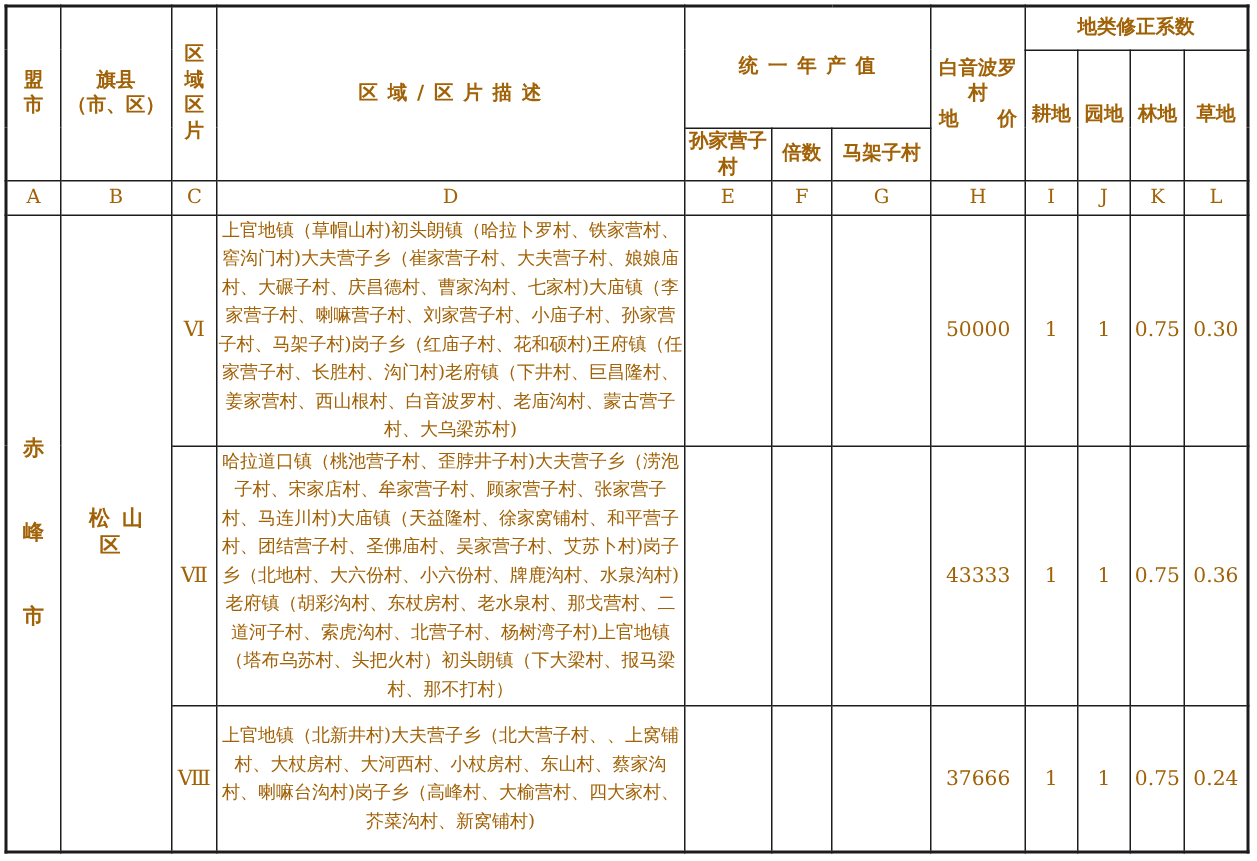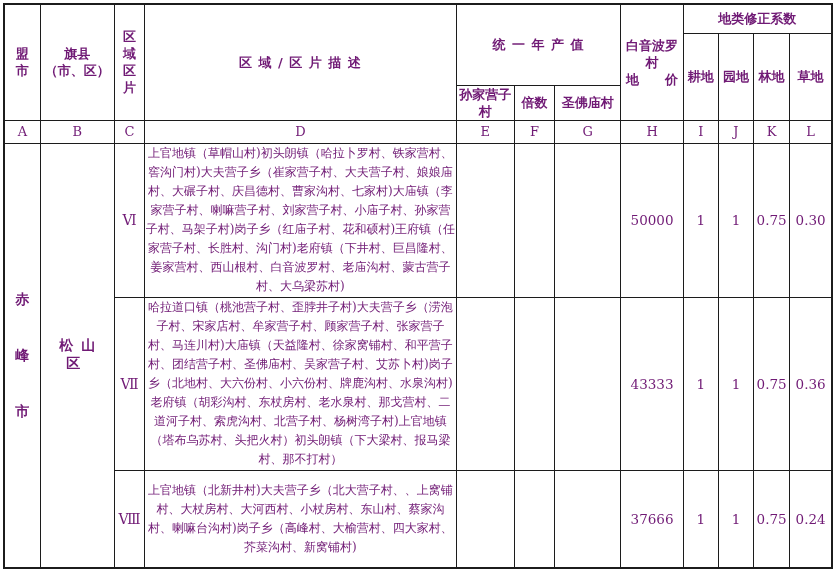--- a/index.html
+++ b/index.html
@@ -21,21 +21,21 @@
     border-collapse: collapse;
     table-layout: fixed;
     width: 830px;
     height: 566px;
     background: #ffffff;
     border: 2px solid #1c1c1c;
   }
   table.land-table td, table.land-table th {
     border: 1px solid #1c1c1c;
     padding: 0;
-    color: #701a75;
+    color: #a16207;
     vertical-align: middle;
     text-align: center;
     overflow: hidden;
   }
   .hdr {
     font-family: "DejaVu Sans", "Liberation Sans", sans-serif;
     font-weight: 600;
     font-size: 13px;
     line-height: 17px;
   }
@@ -119,21 +119,21 @@
     <tr style="height:52px">
       <td rowspan="2" class="hdr">耕地</td>
       <td rowspan="2" class="hdr">园地</td>
       <td rowspan="2" class="hdr">林地</td>
       <td rowspan="2" class="hdr">草地</td>
     </tr>
 
     <tr style="height:35px">
       <td class="hdr">孙家营子村</td>
       <td class="hdr">倍数</td>
-      <td class="hdr">圣佛庙村</td>
+      <td class="hdr">马架子村</td>
     </tr>
 
     <tr style="height:23px">
       <td class="letters">A</td>
       <td class="letters">B</td>
       <td class="letters">C</td>
       <td class="letters">D</td>
       <td class="letters">E</td>
       <td class="letters">F</td>
       <td class="letters">G</td>

